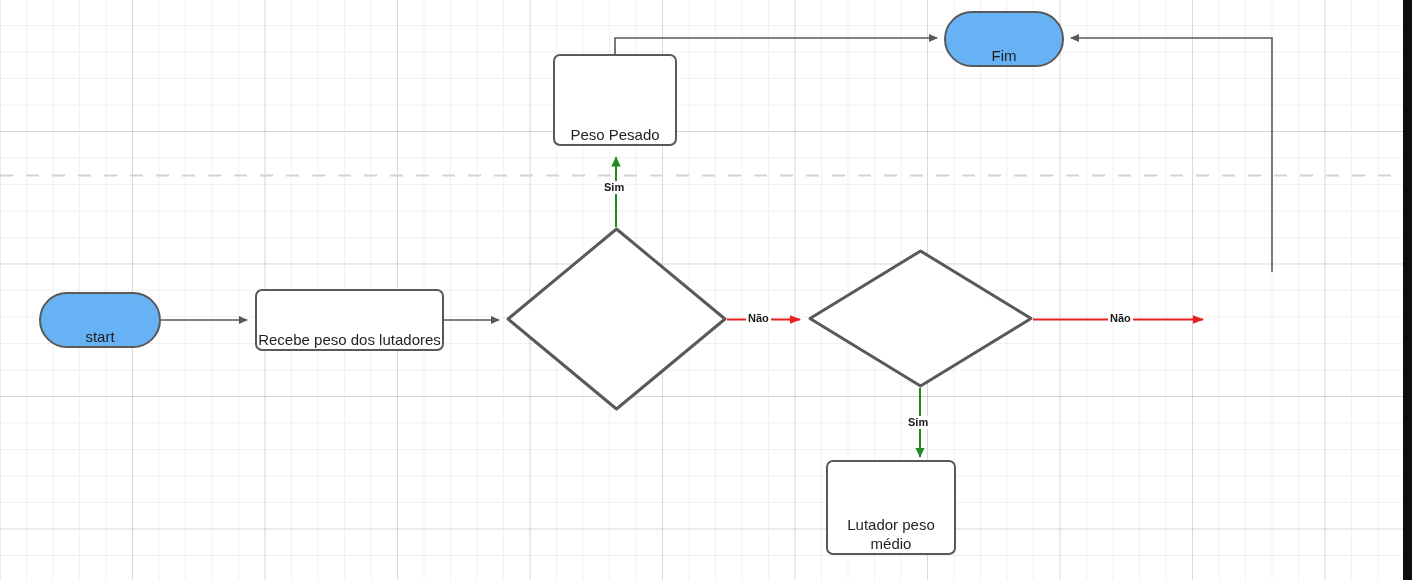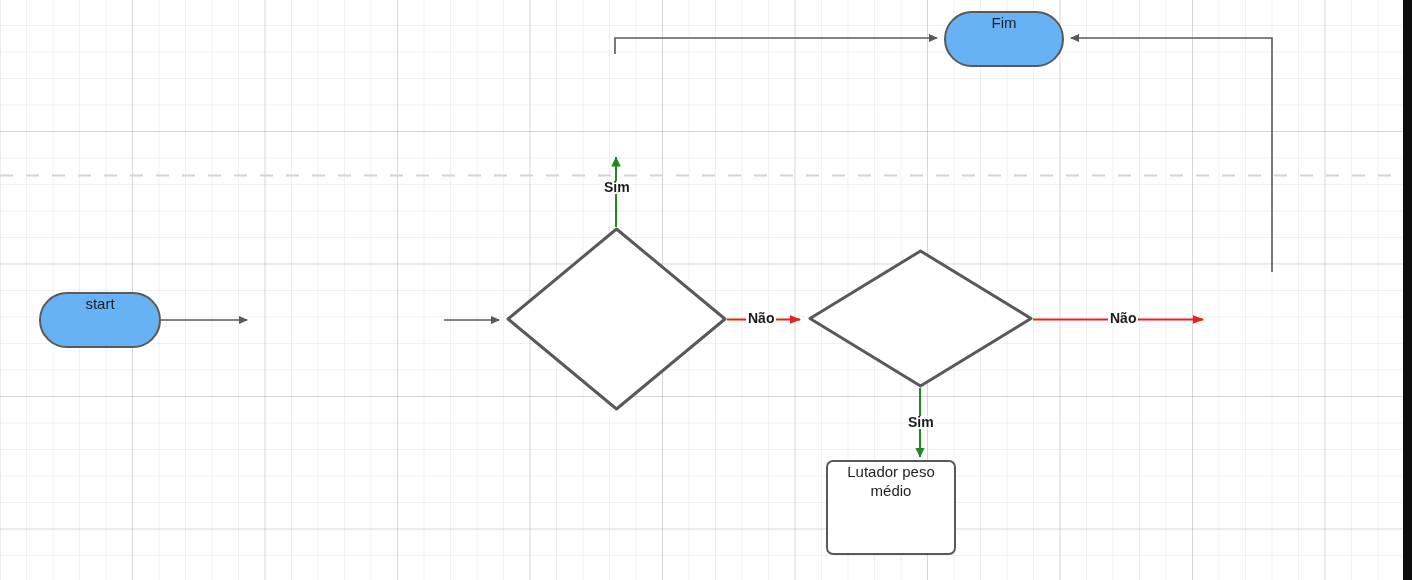--- a/index.html
+++ b/index.html
@@ -33,21 +33,21 @@
     position: absolute;
     left: 0; top: 0;
     width: 1412px;
     height: 580px;
     pointer-events: none;
   }
   .node {
     position: absolute;
     box-sizing: border-box;
     display: flex;
-    align-items: flex-start;
+    align-items: flex-end;
     justify-content: center;
     text-align: center;
     color: #1f1f1f;
     font-size: 15px;
     line-height: 19px;
     z-index: 3;
   }
   .node.process {
     background: #ffffff;
     border: 2px solid #595959;
@@ -68,21 +68,21 @@
   }
   .node.decision .dshape {
     position: absolute;
     left: 0; top: 0;
     width: 100%;
     height: 100%;
     z-index: 1;
   }
   .edge-label {
     position: absolute;
-    font-size: 14px;
+    font-size: 11px;
     font-weight: bold;
     color: #1a1a1a;
     background: #ffffff;
     padding: 0 2px;
     line-height: 13px;
     white-space: nowrap;
     z-index: 4;
   }
   .right-gutter {
     position: absolute;
@@ -153,33 +153,39 @@
     
     <g>
       <path d="M 1272 272 L 1272 38 L 1071 38" fill="none" stroke="#595959" stroke-width="1.6" marker-end="url(#ah-gray)"></path>
     </g>
   </svg>
 
   <div class="node terminal" style="left:39px; top:292px; width:122px; height:56px;">
     <span>start</span>
   </div>
 
+  <div class="node process" style="left:255px; top:289px; width:189px; height:62px;">
+    <span>Recebe peso dos lutadores</span>
+  </div>
 
   <div class="node decision" style="left:506px; top:227px; width:221px; height:184px;">
     <svg class="dshape" viewBox="0 0 221 184" preserveAspectRatio="none">
       <polygon points="110.5,2 219,92 110.5,182 2,92" fill="#ffffff" stroke="#595959" stroke-width="3" stroke-linejoin="round" vector-effect="non-scaling-stroke"></polygon>
     </svg>
   </div>
 
   <div class="node decision" style="left:808px; top:249px; width:225px; height:139px;">
     <svg class="dshape" viewBox="0 0 225 139" preserveAspectRatio="none">
       <polygon points="112.5,2 223,69.5 112.5,137 2,69.5" fill="#ffffff" stroke="#595959" stroke-width="3" stroke-linejoin="round" vector-effect="non-scaling-stroke"></polygon>
     </svg>
   </div>
 
+  <div class="node process" style="left:553px; top:54px; width:124px; height:92px;">
+    <span>Peso Pesado</span>
+  </div>
 
   <div class="node process" style="left:826px; top:460px; width:130px; height:95px;">
     <span style="max-width:108px;">Lutador peso médio</span>
   </div>
 
 
   <div class="node terminal" style="left:944px; top:11px; width:120px; height:56px;">
     <span>Fim</span>
   </div>
 

